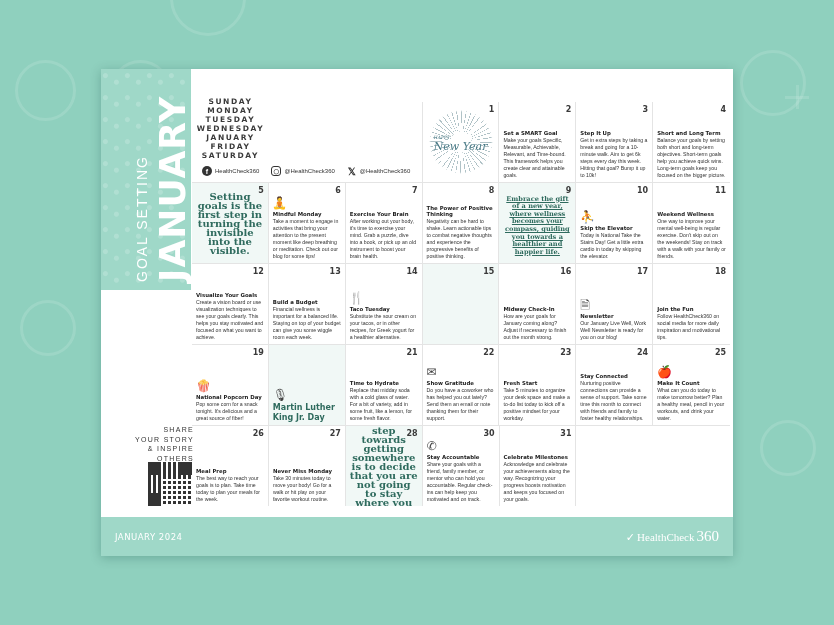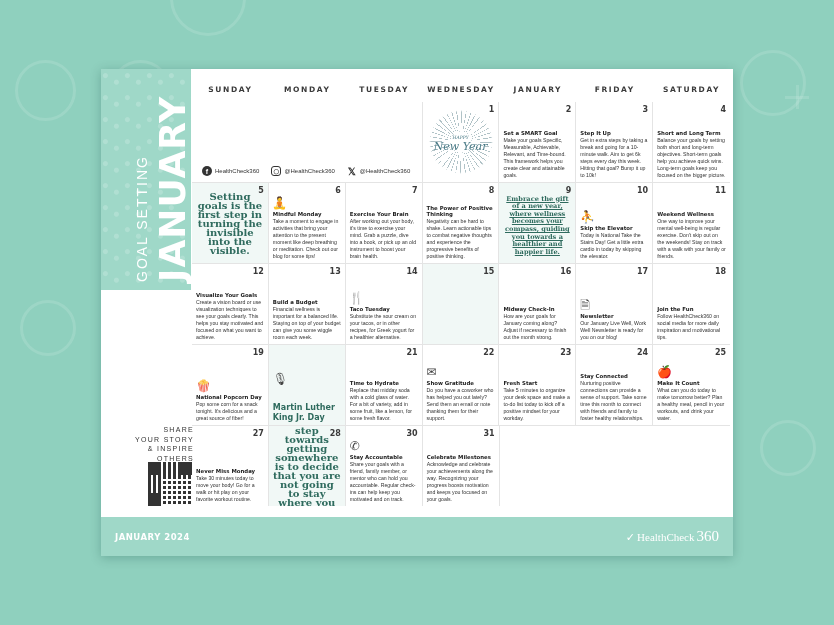--- a/index.html
+++ b/index.html
@@ -5,56 +5,56 @@
   html,body{margin:0;padding:0;}
   body{width:834px;height:625px;overflow:hidden;background:#8fd0be;font-family:"Liberation Sans",sans-serif;position:relative;}
   .bg-deco{position:absolute;border:3px solid rgba(255,255,255,0.13);border-radius:50%;}
   .bg-line{position:absolute;background:rgba(255,255,255,0.13);}
   .sheet{position:absolute;left:101px;top:69px;width:632px;height:487px;background:#ffffff;box-shadow:0 2px 10px rgba(0,60,50,0.25);}
   .sidebar{position:absolute;left:0;top:0;width:90px;height:221px;background:#9fd8c8;overflow:hidden;}
   .sidebar .pattern{position:absolute;inset:0;background-image:radial-gradient(circle at 20% 30%,rgba(255,255,255,0.18) 2px,transparent 3px),radial-gradient(circle at 70% 60%,rgba(255,255,255,0.18) 2px,transparent 3px);background-size:22px 22px;}
   .vtitle{position:absolute;left:0;top:0;width:90px;height:221px;}
   .vtitle .month{position:absolute;left:54px;bottom:8px;transform-origin:left bottom;transform:rotate(-90deg);font-family:"DejaVu Sans",sans-serif;font-weight:bold;font-size:36px;color:#ffffff;letter-spacing:1px;white-space:nowrap;line-height:36px;translate:36px 0;}
   .vtitle .sub{position:absolute;left:34px;bottom:8px;transform-origin:left bottom;transform:rotate(-90deg);font-family:"Liberation Sans",sans-serif;font-size:14px;color:#ffffff;letter-spacing:2px;white-space:nowrap;line-height:14px;translate:14px 0;}
-  .days{position:absolute;left:91px;top:16px;width:538px;display:flex;}
+  .days{position:absolute;left:91px;top:28px;width:538px;display:flex;flex-direction:column;}
   .days div{width:76.9px;text-align:center;font-family:"DejaVu Sans",sans-serif;font-weight:bold;font-size:7.5px;letter-spacing:1.6px;color:#3a3a3a;}
   .social{position:absolute;left:101px;top:97px;display:flex;gap:12px;align-items:center;}
   .social .item{display:flex;align-items:center;gap:3px;font-size:6px;color:#333;}
   .social .ic{width:10px;height:10px;border-radius:50%;background:#333;color:#fff;font-size:7px;display:flex;align-items:center;justify-content:center;font-weight:bold;}
   .social .ic.ig{border-radius:3px;background:#fff;border:1.2px solid #333;color:#333;width:8px;height:8px;font-size:5px;}
   .social .ic.x{background:none;color:#333;font-size:10px;}
   .grid{position:absolute;left:91px;top:33px;width:538px;}
   .row{display:flex;height:80px;border-bottom:1px solid #e4e4e4;}
   .row:first-child{height:80px;}
   .cell{width:76.9px;box-sizing:border-box;border-right:1px solid #e4e4e4;position:relative;padding:3px 4px 3px 4px;overflow:hidden;display:flex;flex-direction:column;justify-content:flex-end;}
   .cell:last-child{border-right:none;}
   .cell.empty{border-right:none;}
   .cell.quote{background:#f1f8f6;justify-content:center;align-items:center;text-align:center;}
   .num{position:absolute;top:3px;right:4px;font-family:"DejaVu Sans",sans-serif;font-weight:bold;font-size:8px;color:#3a3a3a;}
   .ttl{font-family:"DejaVu Sans",sans-serif;font-weight:bold;font-size:5.4px;color:#222;margin-bottom:1px;}
   .txt{font-size:5.2px;line-height:7px;color:#333;}
   .qt{font-family:"DejaVu Serif",serif;font-weight:bold;font-size:10px;line-height:9px;color:#2f6b5e;}
   .cell.quote.big .qt{font-size:7.6px;line-height:8.6px;text-decoration:underline;}
-  .mlk{font-family:"DejaVu Sans",sans-serif;font-weight:bold;font-size:8px;line-height:9.5px;color:#2f6b5e;margin-top:16px;}
+  .mlk{font-family:"DejaVu Sans",sans-serif;font-weight:bold;font-size:8px;line-height:9.5px;color:#2f6b5e;}
   .cicon{font-size:12px;color:#444;line-height:13px;margin-bottom:1px;}
   .ny{position:absolute;left:6px;top:8px;width:64px;height:64px;display:flex;align-items:center;justify-content:center;}
   .ny .rays{position:absolute;inset:0;border-radius:50%;background:repeating-conic-gradient(rgba(80,120,130,0.45) 0deg 1.5deg,transparent 1.5deg 9deg);-webkit-mask:radial-gradient(circle,transparent 10px,#000 11px,#000 30px,transparent 32px);mask:radial-gradient(circle,transparent 10px,#000 11px,#000 30px,transparent 32px);}
-  .ny .t{position:relative;font-family:"DejaVu Serif",serif;font-style:italic;color:#4a7a86;text-align:center;line-height:9px;}
+  .ny .t{position:relative;font-family:"DejaVu Serif",serif;font-style:italic;color:#4a7a86;text-align:left;line-height:9px;}
   .ny .t .h{font-size:4.5px;display:block;}
   .ny .t .n{font-size:11px;display:block;}
   .share{position:absolute;left:8px;top:356px;width:85px;text-align:right;font-size:7px;letter-spacing:1.3px;color:#333;line-height:9.5px;}
   .qr{position:absolute;left:47px;top:393px;width:44px;height:44px;background:
     linear-gradient(#333,#333) 0 0/13px 13px no-repeat,
     linear-gradient(#333,#333) 31px 0/13px 13px no-repeat,
     linear-gradient(#333,#333) 0 31px/13px 13px no-repeat,
     repeating-linear-gradient(90deg,#333 0 3px,#fff 3px 5px),
     #fff;}
   .qr::after{content:"";position:absolute;inset:14px 0 0 14px;background:repeating-linear-gradient(0deg,#fff 0 2px,transparent 2px 5px);}
   .footer{position:absolute;left:0;top:448px;width:632px;height:39px;background:#9fd8c8;display:flex;align-items:center;justify-content:space-between;padding:0 14px;box-sizing:border-box;}
-  .footer .date{font-family:"DejaVu Sans",sans-serif;font-weight:bold;font-size:8.5px;color:#ffffff;letter-spacing:0.5px;}
+  .footer .date{font-family:"DejaVu Sans",sans-serif;font-weight:normal;font-size:8.5px;color:#ffffff;letter-spacing:0.5px;}
   .footer .brand{font-family:"Liberation Serif",serif;font-size:11px;color:#ffffff;display:flex;align-items:baseline;gap:2px;}
   .footer .brand .n{font-size:15px;}
 </style>
 </head>
 <body>
 
 <div class="bg-deco" style="left:15px;top:60px;width:55px;height:55px;"></div>
 <div class="bg-deco" style="left:110px;top:60px;width:55px;height:55px;"></div>
 <div class="bg-deco" style="left:170px;top:-40px;width:70px;height:70px;"></div>
 <div class="bg-deco" style="left:740px;top:50px;width:60px;height:60px;"></div>
@@ -242,20 +242,25 @@
       <div class="cell">
         <span class="num">25</span>
         <div class="cicon">🍎</div>
         <div class="ttl">Make It Count</div>
         <div class="txt">What can you do today to make tomorrow better? Plan a healthy meal, pencil in your workouts, and drink your water.</div>
       </div>
     </div>
 
     <div class="row" style="border-bottom:none;">
       <div class="cell">
+        <span class="num">26</span>
+        <div class="ttl">Meal Prep</div>
+        <div class="txt">The best way to reach your goals is to plan. Take time today to plan your meals for the week.</div>
+      </div>
+      <div class="cell">
         <span class="num">27</span>
         <div class="ttl">Never Miss Monday</div>
         <div class="txt">Take 30 minutes today to move your body! Go for a walk or hit play on your favorite workout routine.</div>
       </div>
       <div class="cell quote">
         <span class="num">28</span>
         <div class="qt" style="margin-top:0;">The first step towards getting somewhere is to decide that you are not going to stay where you are.</div>
       </div>
       <div class="cell">
         <span class="num">30</span>

